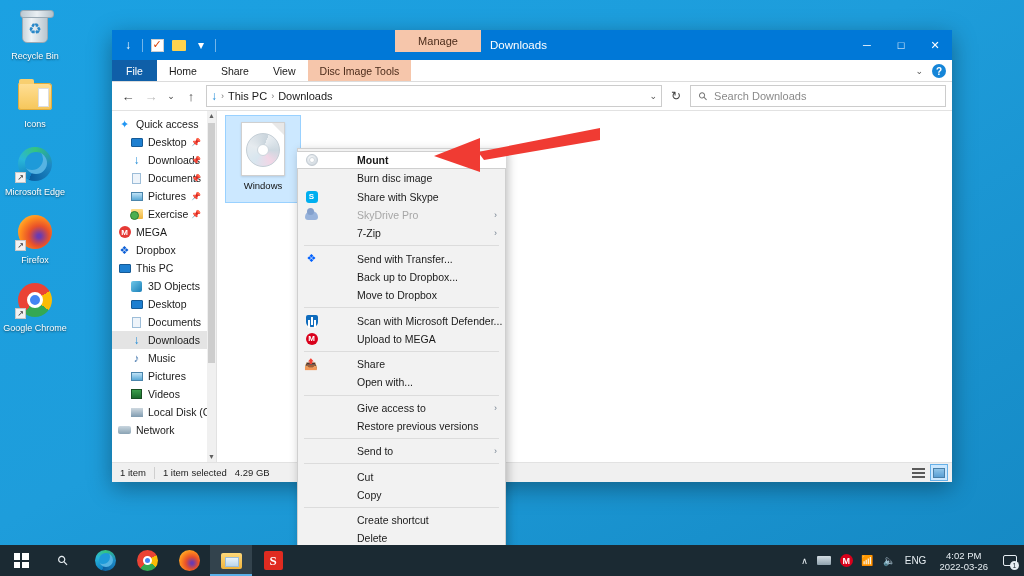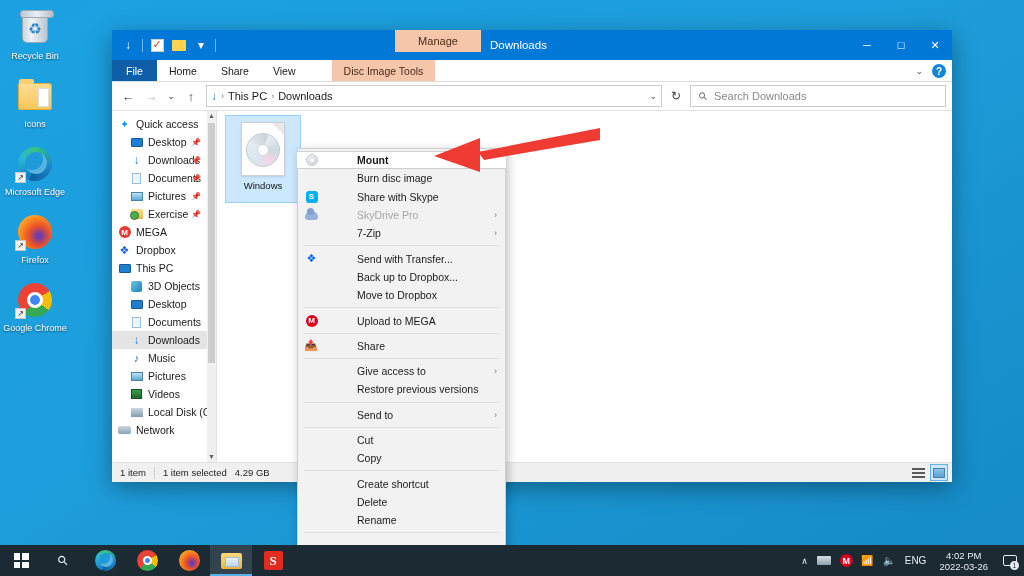--- a/index.html
+++ b/index.html
@@ -96,21 +96,21 @@
   .wbtn { width: 34px; height: 30px; display:flex;align-items:center;justify-content:center;
     color:#fff; font-size:11px; }
 
   .ribbon-tabs {
     height: 22px; background: #fff; display: flex; align-items: stretch;
     border-bottom: 1px solid #dcdcdc; flex: none; position: relative; text-align: center;
   }
   .rtab { font-size: 10.5px; color: #1a1a1a; padding: 0 12px;
     display: flex; align-items: center; }
   .rtab.file { background:#0f5fa8; color:#fff; padding: 0 14px; }
-  .rtab.ctx { color:#4b2b1a;margin-left:24px; }
+  .rtab.ctx { color:#4b2b1a; }
   .rtab.ctx.active { background:#f6c6ab; }
   .ribbon-right { position:absolute; right:6px; top:0; height:22px; display:flex;
     align-items:center; gap:9px; }
   .chev-down { font-size:9px; color:#555; }
   .help-circ { width:14px;height:14px;border-radius:50%;background:#1585d8;color:#fff;
     font-size:10px;display:flex;align-items:center;justify-content:center;font-weight:bold;}
 
   .addrbar { height: 28px; background:#fff; display:flex; align-items:center;
     padding: 0 6px; gap: 3px; flex: none; }
   .nav-btn { width:20px;height:22px;display:flex;align-items:center;justify-content:center;
@@ -561,30 +561,40 @@
     <span class="mi-ico"></span>
     <span class="mi-lbl">Back up to Dropbox...</span>
   </div>
   <div class="mi">
     <span class="mi-ico"></span>
     <span class="mi-lbl">Move to Dropbox</span>
   </div>
   <div class="msep"></div>
   <div class="mi">
     <span class="mi-ico">
+        <span class="ic-shield"></span>
+      </span>
+    <span class="mi-lbl">Scan with Microsoft Defender...</span>
+  </div>
+  <div class="mi">
+    <span class="mi-ico">
         <span class="ic-mega">M</span>
       </span>
     <span class="mi-lbl">Upload to MEGA</span>
   </div>
   <div class="msep"></div>
   <div class="mi">
     <span class="mi-ico">
         <span class="ic-share">📤</span>
       </span>
     <span class="mi-lbl">Share</span>
+  </div>
+  <div class="mi">
+    <span class="mi-ico"></span>
+    <span class="mi-lbl">Open with...</span>
   </div>
   <div class="msep"></div>
   <div class="mi">
     <span class="mi-ico"></span>
     <span class="mi-lbl">Give access to</span>
     <span class="mi-arrow">›</span>
   </div>
   <div class="mi">
     <span class="mi-ico"></span>
     <span class="mi-lbl">Restore previous versions</span>

